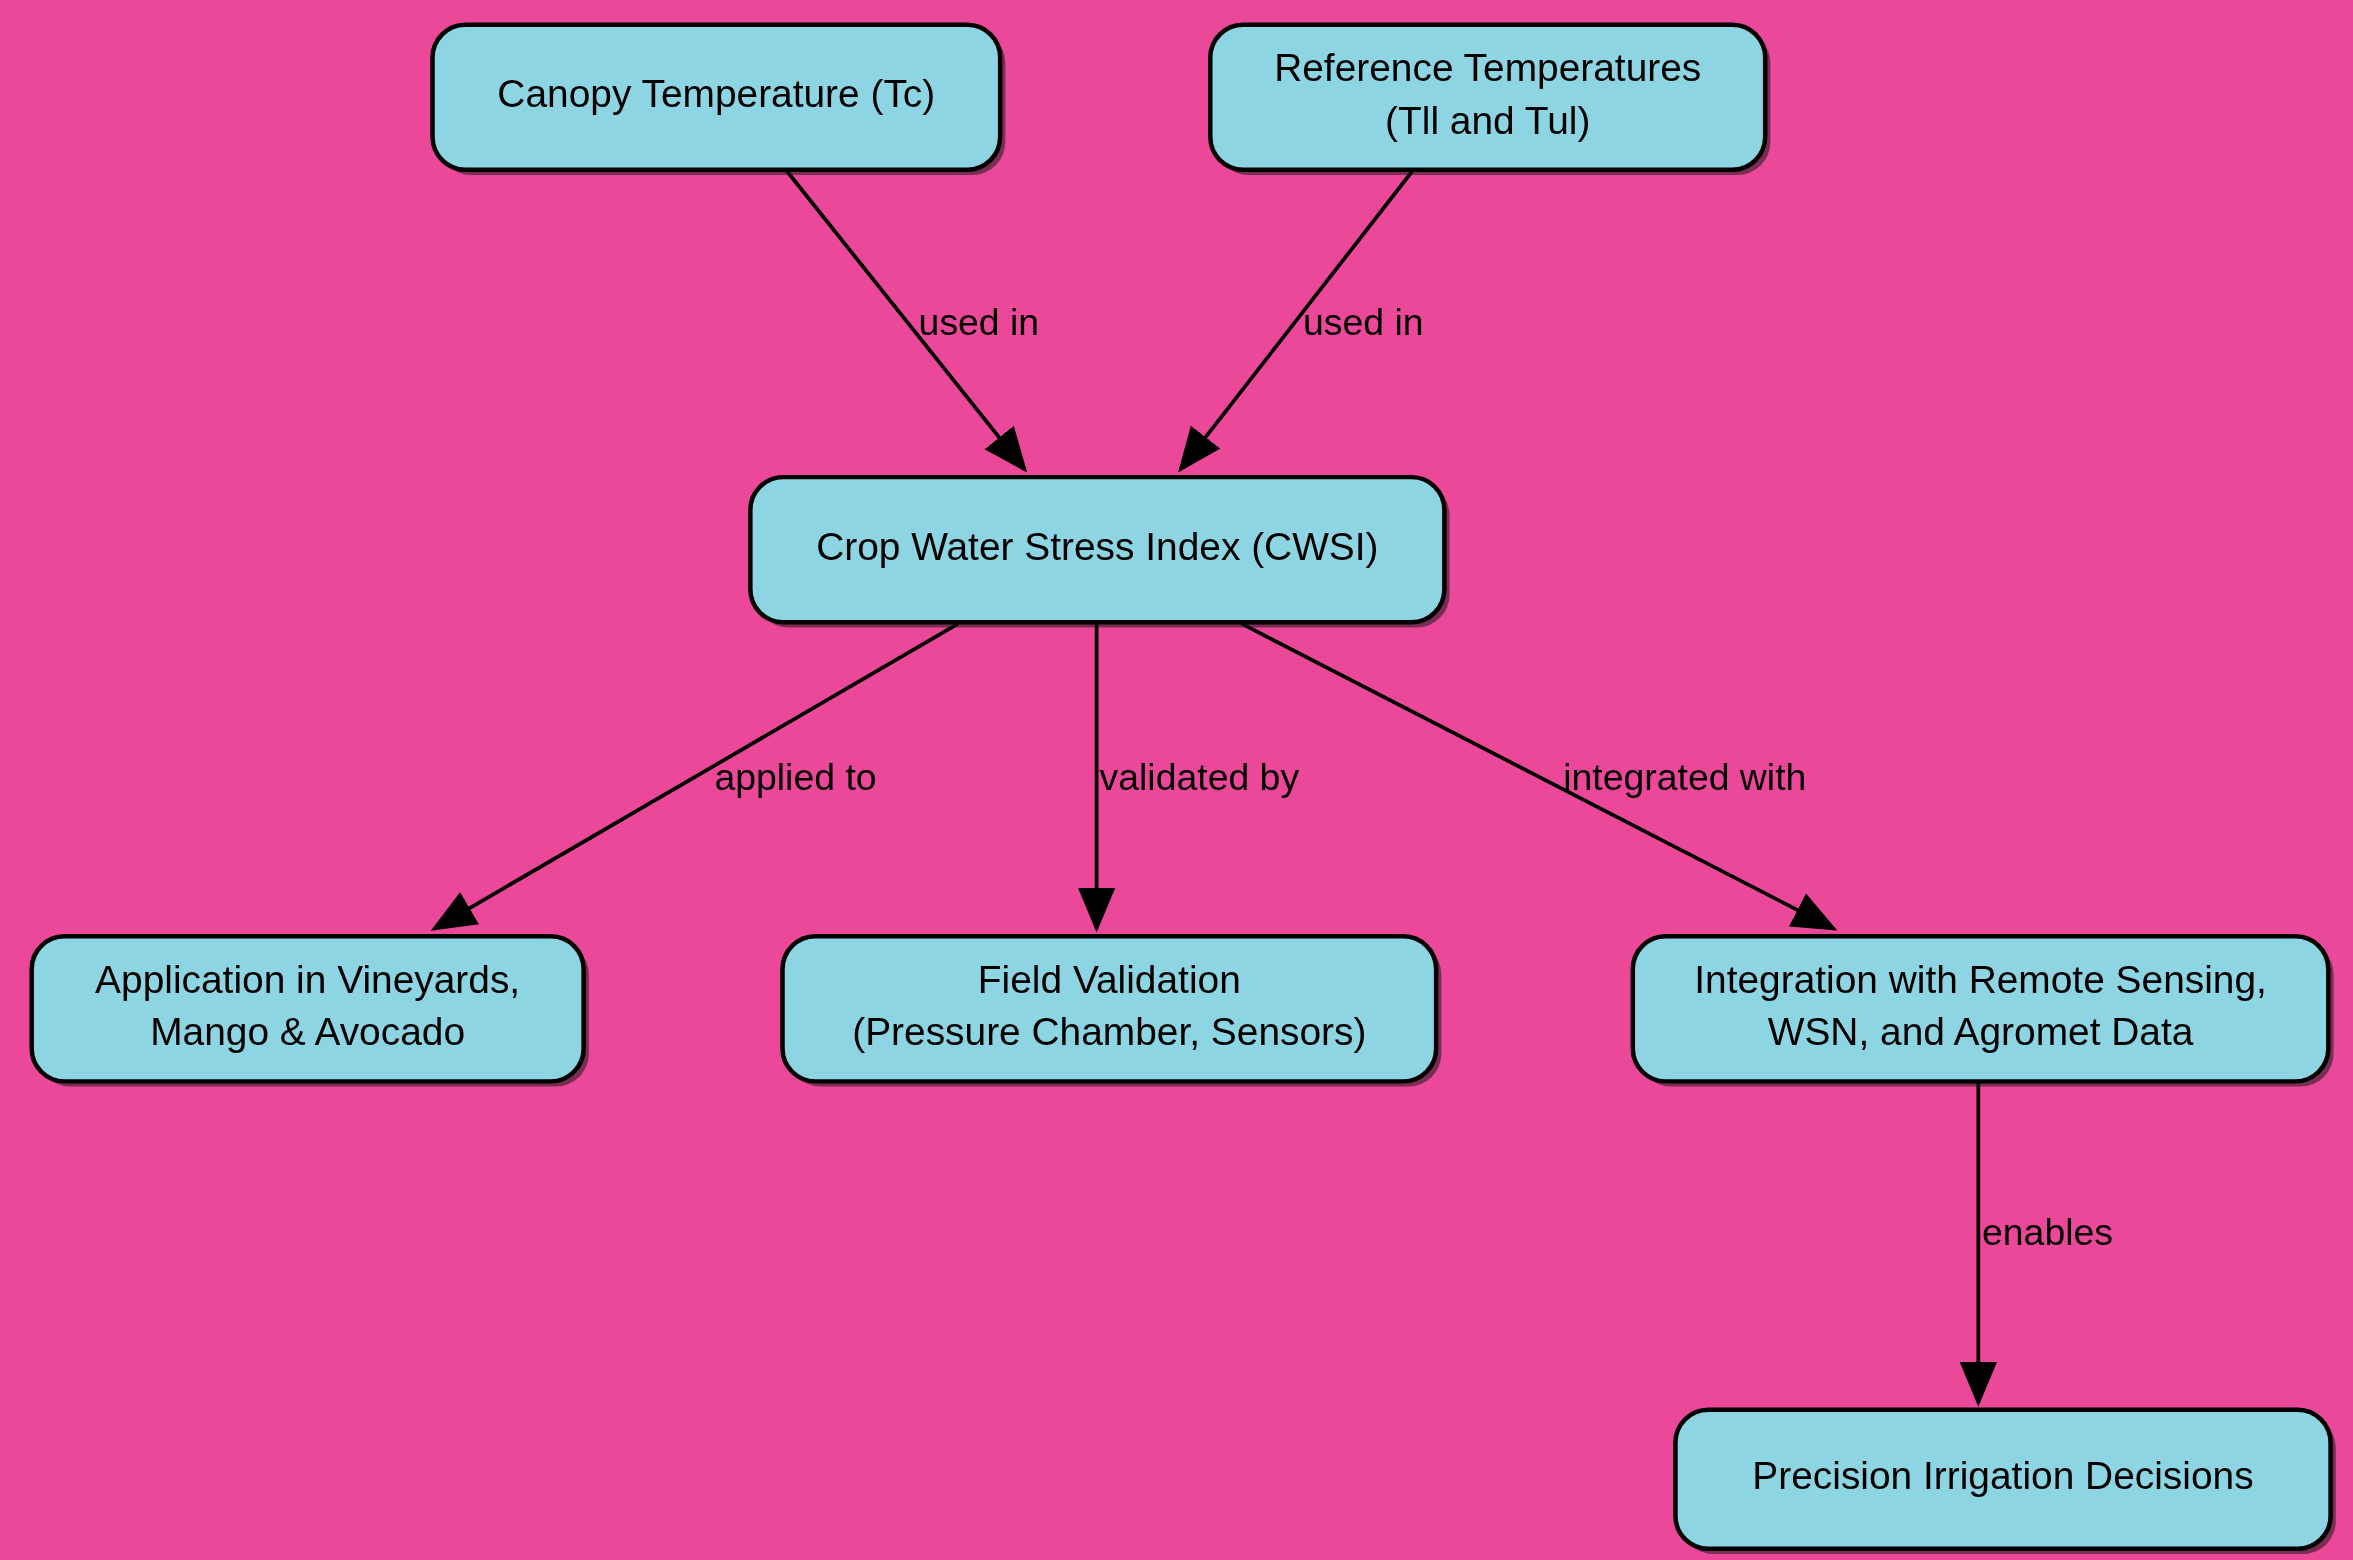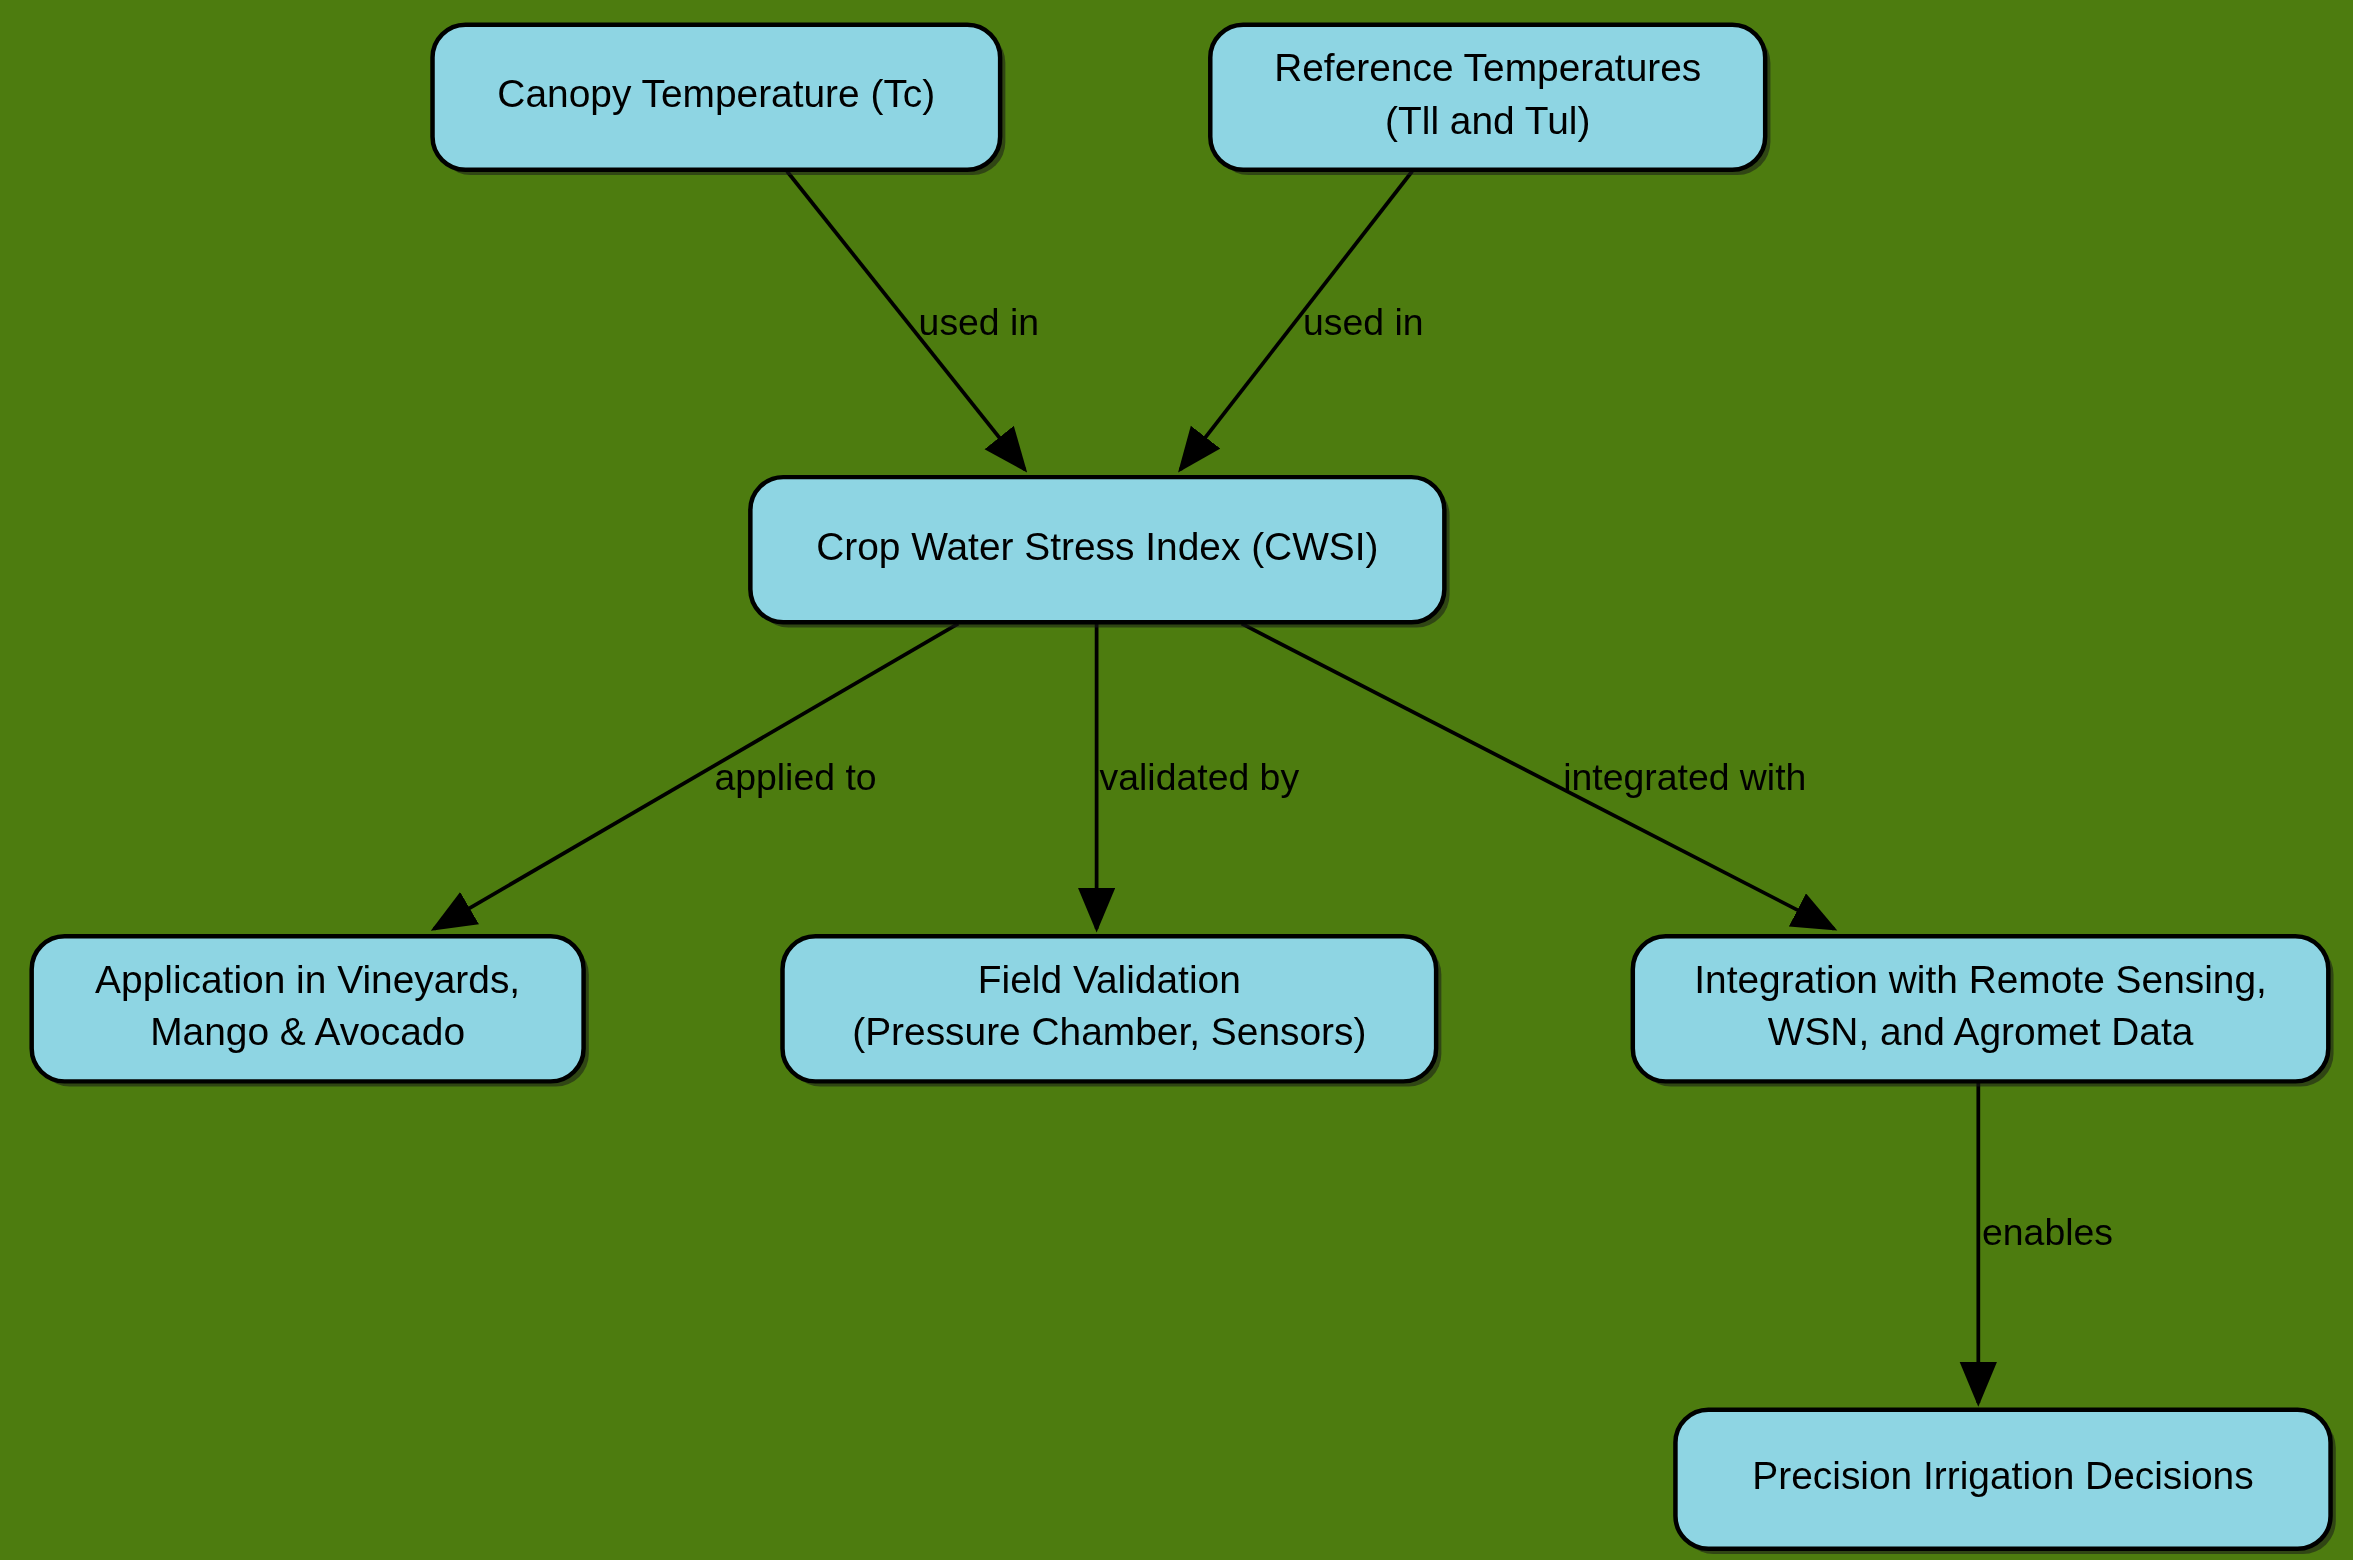--- a/index.html
+++ b/index.html
@@ -4,21 +4,21 @@
 <style>
   html, body {
     margin: 0;
     padding: 0;
     background: #ffffff;
   }
   #canvas {
     position: relative;
     width: 2354px;
     height: 1560px;
-    background: #4d7c0f;
+    background: #ec4899;
     overflow: hidden;
     font-family: "Liberation Sans", sans-serif;
   }
   svg#graph {
     position: absolute;
     top: 0;
     left: 0;
     width: 2354px;
     height: 1560px;
   }

